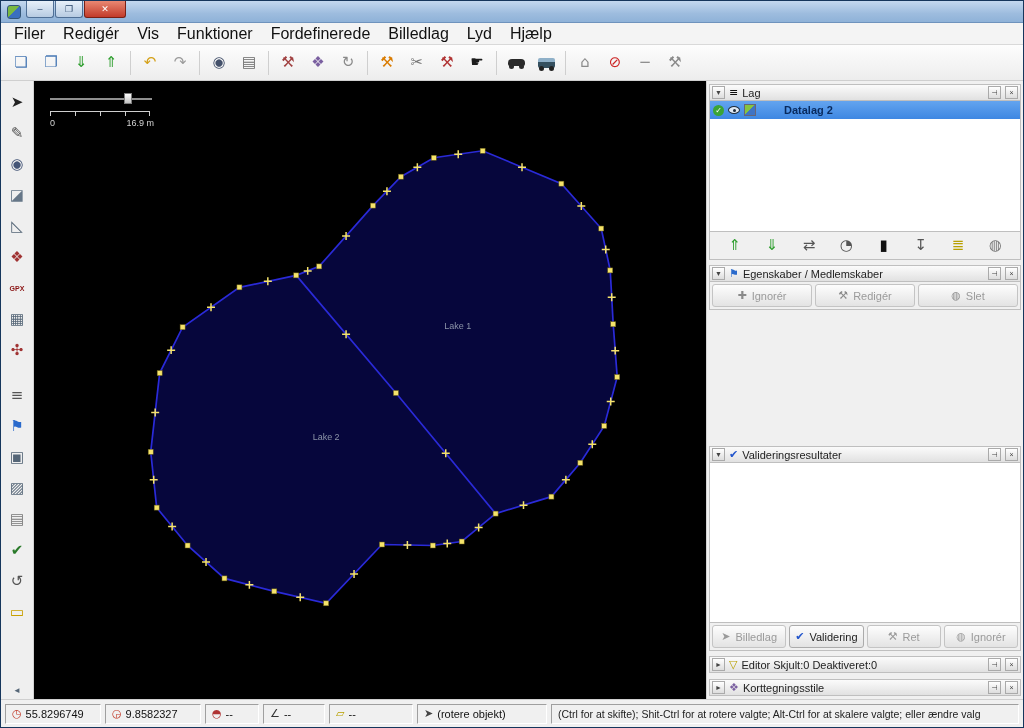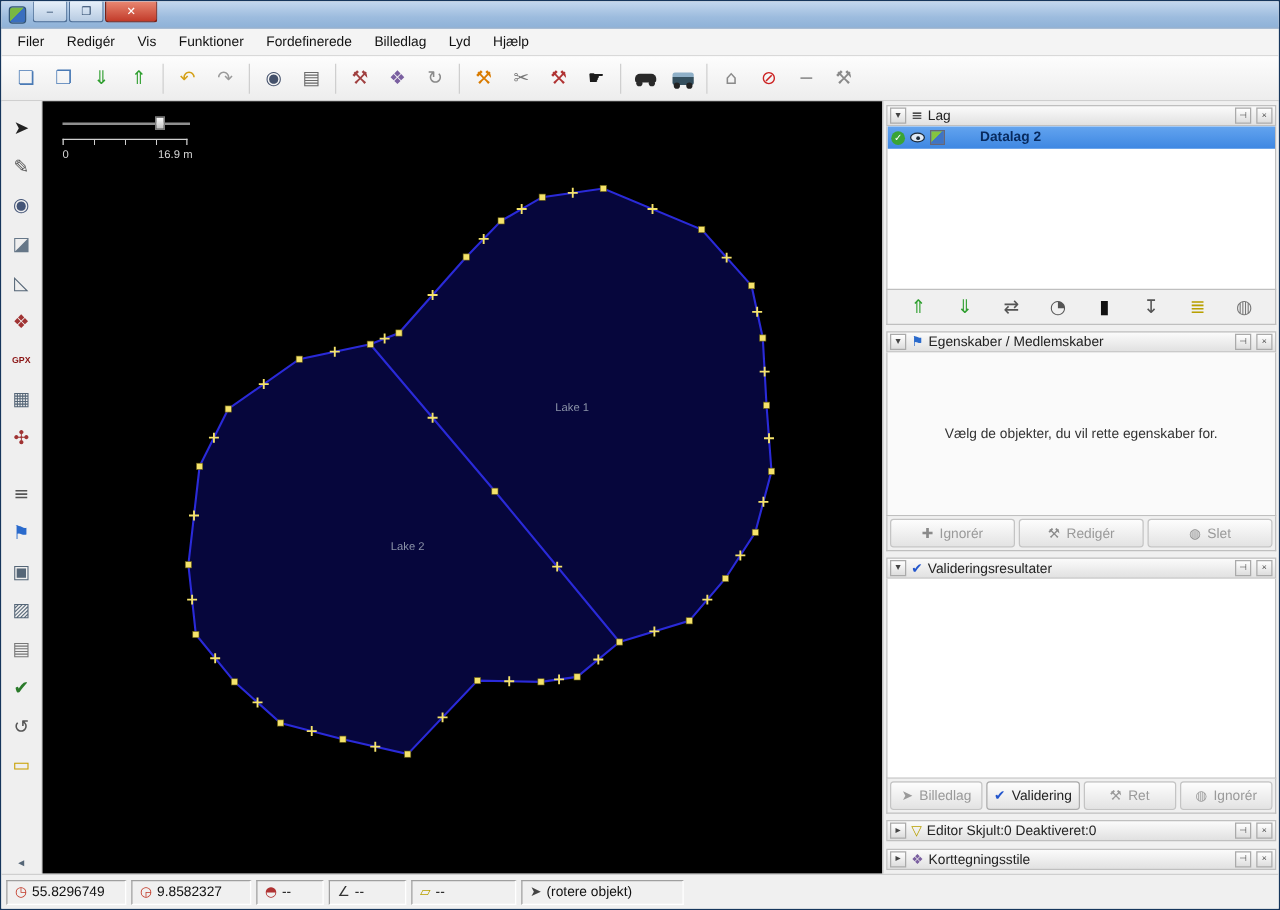--- a/index.html
+++ b/index.html
@@ -17,21 +17,21 @@
   .win-controls { display:flex; gap:1px; align-self:flex-start; }
   .wbtn { width:28px; height:17px; border:1px solid #4f6f96; border-top:none;
     background:linear-gradient(#e7f0fa,#b7cbe2); color:#1d3least; color:#1d3a5f;
     font-size:9px; display:flex; align-items:center; justify-content:center;
     border-radius:0 0 3px 3px; cursor:default; }
   .wbtn.close { width:42px; background:linear-gradient(#e98872,#c23b2a); color:#fff; border-color:#7a2015; }
 
   
   .menubar { position:absolute; top:22px; left:0; right:0; height:22px; background:#f4f4f4;
     border-bottom:1px solid #d9d9d9; display:flex; align-items:center; padding:0 4px; }
-  .menu-item { padding:3px 9px; font-size:11px; }
+  .menu-item { padding:3px 9px; font-size:16px; }
 
   
   .toolbar { position:absolute; top:44px; left:0; right:0; height:36px;
     background:linear-gradient(#fdfdfd,#ededed); border-bottom:1px solid #cfcfcf;
     display:flex; align-items:center; padding:0 5px; }
   .tbtn { width:28px; height:28px; margin:0 1px; border:1px solid transparent; background:transparent;
     display:flex; align-items:center; justify-content:center; }
   .glyph { font-family:"DejaVu Sans",sans-serif; font-size:15px; line-height:1; }
   .toolbar-sep { width:1px; height:24px; background:#cfcfcf; margin:0 4px; }
 
@@ -389,21 +389,20 @@
     </div>
 
     <div class="panel panel-props">
       <div class="phdr">
         <button class="hbtn">▼</button>
         <span class="hicon" style="color:#2a6acc">⚑</span>
         <span class="ptitle">Egenskaber / Medlemskaber</span>
         <button class="hbtn">⊣</button>
         <button class="hbtn">×</button>
       </div>
-      <div class="pbody gray">Vælg de objekter, du vil rette egenskaber for.</div>
       <div class="actions" id="prop-buttons">
           <button class="lbtn disabled">
             <span class="glyph" style="color: rgb(138, 138, 138);">✚</span>
             <span>Ignorér</span>
           </button>
           <button class="lbtn disabled">
             <span class="glyph" style="color: rgb(138, 138, 138);">⚒</span>
             <span>Redigér</span>
           </button>
           <button class="lbtn disabled">
@@ -482,15 +481,18 @@
       <span>--</span>
     </div>
     <div class="seg" style="width:84px">
       <span class="sic" style="color:#b8a000">▱</span>
       <span>--</span>
     </div>
     <div class="seg" style="width:130px">
       <span class="sic" style="color:#444">➤</span>
       <span>(rotere objekt)</span>
     </div>
+    <div class="seg help">
+      <span>(Ctrl for at skifte); Shit-Ctrl for at rotere valgte; Alt-Ctrl for at skalere valgte; eller ændre valg</span>
+    </div>
   </div>
 
 </div>
 
 </body></html>

